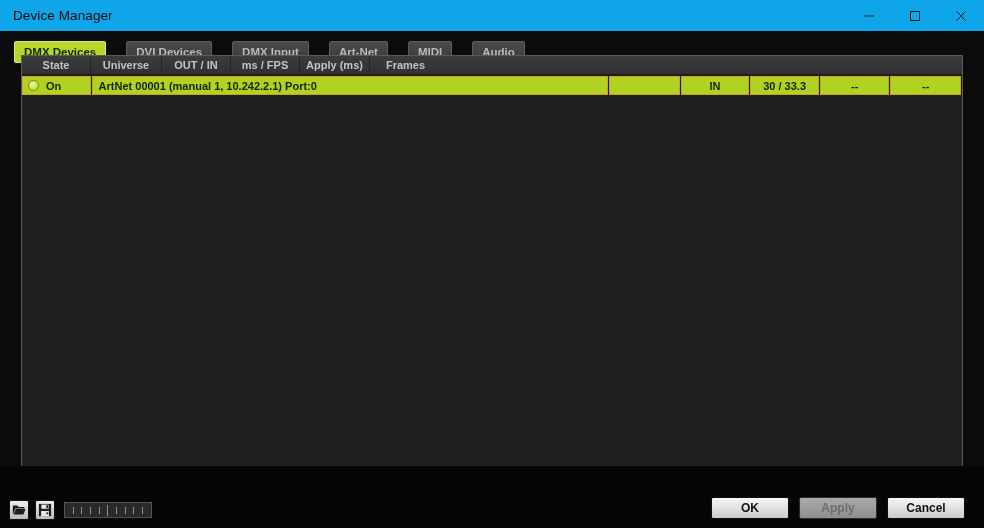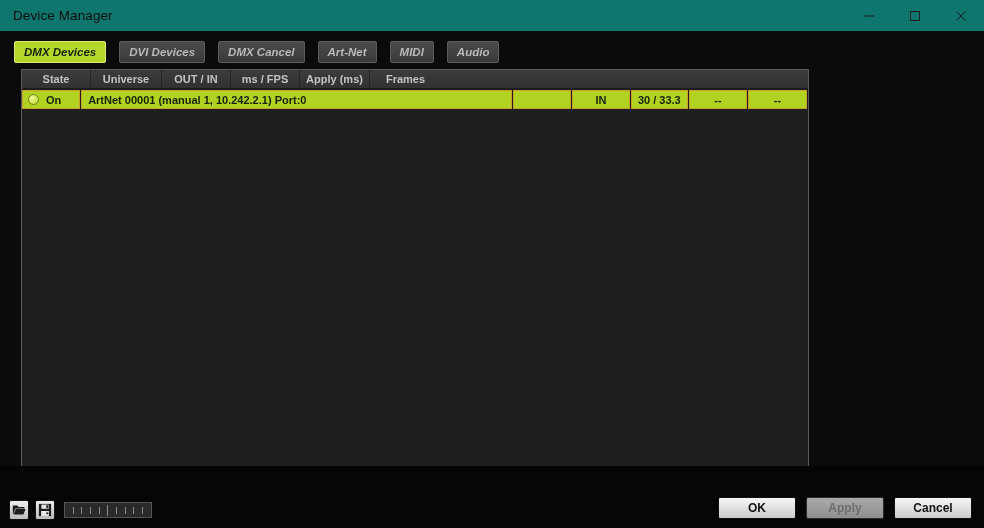--- a/index.html
+++ b/index.html
@@ -17,21 +17,21 @@
     height: 528px;
     overflow: hidden;
     background: #0a0a0a;
   }
 
   
   .titlebar {
     position: absolute;
     left: 0; top: 0;
     width: 984px; height: 31px;
-    background: #0f766e;
+    background: #0ea5e9;
     display: flex;
     align-items: center;
   }
   .titlebar-text {
     margin-left: 13px;
     font-size: 13.5px;
     color: #0c0c0c;
     letter-spacing: 0.1px;
   }
   .winbtns {
@@ -54,22 +54,21 @@
     left: 0; top: 31px;
     width: 984px; height: 497px;
     background: #0b0b0b;
   }
 
   
   .tabbar {
     position: absolute;
     left: 14px; top: 10px;
     display: flex;
-    gap: 13px;
-    font-style: italic;
+    gap: 20px;
   }
   .tab {
     height: 20px;
     padding: 0 9px;
     display: flex;
     align-items: center;
     justify-content: center;
     font-size: 11.5px;
     font-weight: bold;
     color: #b9b9b9;
@@ -81,22 +80,22 @@
   }
   .tab.active {
     color: #15240a;
     background: #b6d62a;
     border: 1px solid #dfe87a;
   }
 
   
   .table-panel {
     position: absolute;
-    left: 21px; top: 38px;
-    width: 788px; height: 412px;
+    left: 21px; top: 24px;
+    width: 942px; height: 412px;
     background: #1f1f1f;
     border: 1px solid #5a5a5a;
     box-sizing: border-box;
     overflow: hidden;
   }
   .grid-row {
     display: flex;
     width: 100%;
     box-sizing: border-box;
   }
@@ -270,21 +269,21 @@
   .meter i {
     display: block;
     width: 1px;
     height: 7px;
     background: #8d8d8d;
   }
   .meter i.tall { height: 11px; }
 
   .footer-right {
     position: absolute;
-    right: 12px; top: 31px;
+    right: 19px; top: 31px;
     display: flex;
     gap: 10px;
   }
   .dlgbtn {
     width: 78px; height: 22px;
     display: flex;
     align-items: center;
     justify-content: center;
     font-size: 12px;
     font-weight: bold;
@@ -331,21 +330,21 @@
   <div class="body-area">
 
     <div class="tabbar">
       <div class="tab active">
           <span>DMX Devices</span>
         </div>
       <div class="tab">
           <span>DVI Devices</span>
         </div>
       <div class="tab">
-          <span>DMX Cancel</span>
+          <span>DMX Input</span>
         </div>
       <div class="tab">
           <span>Art-Net</span>
         </div>
       <div class="tab">
           <span>MIDI</span>
         </div>
       <div class="tab">
           <span>Audio</span>
         </div>

